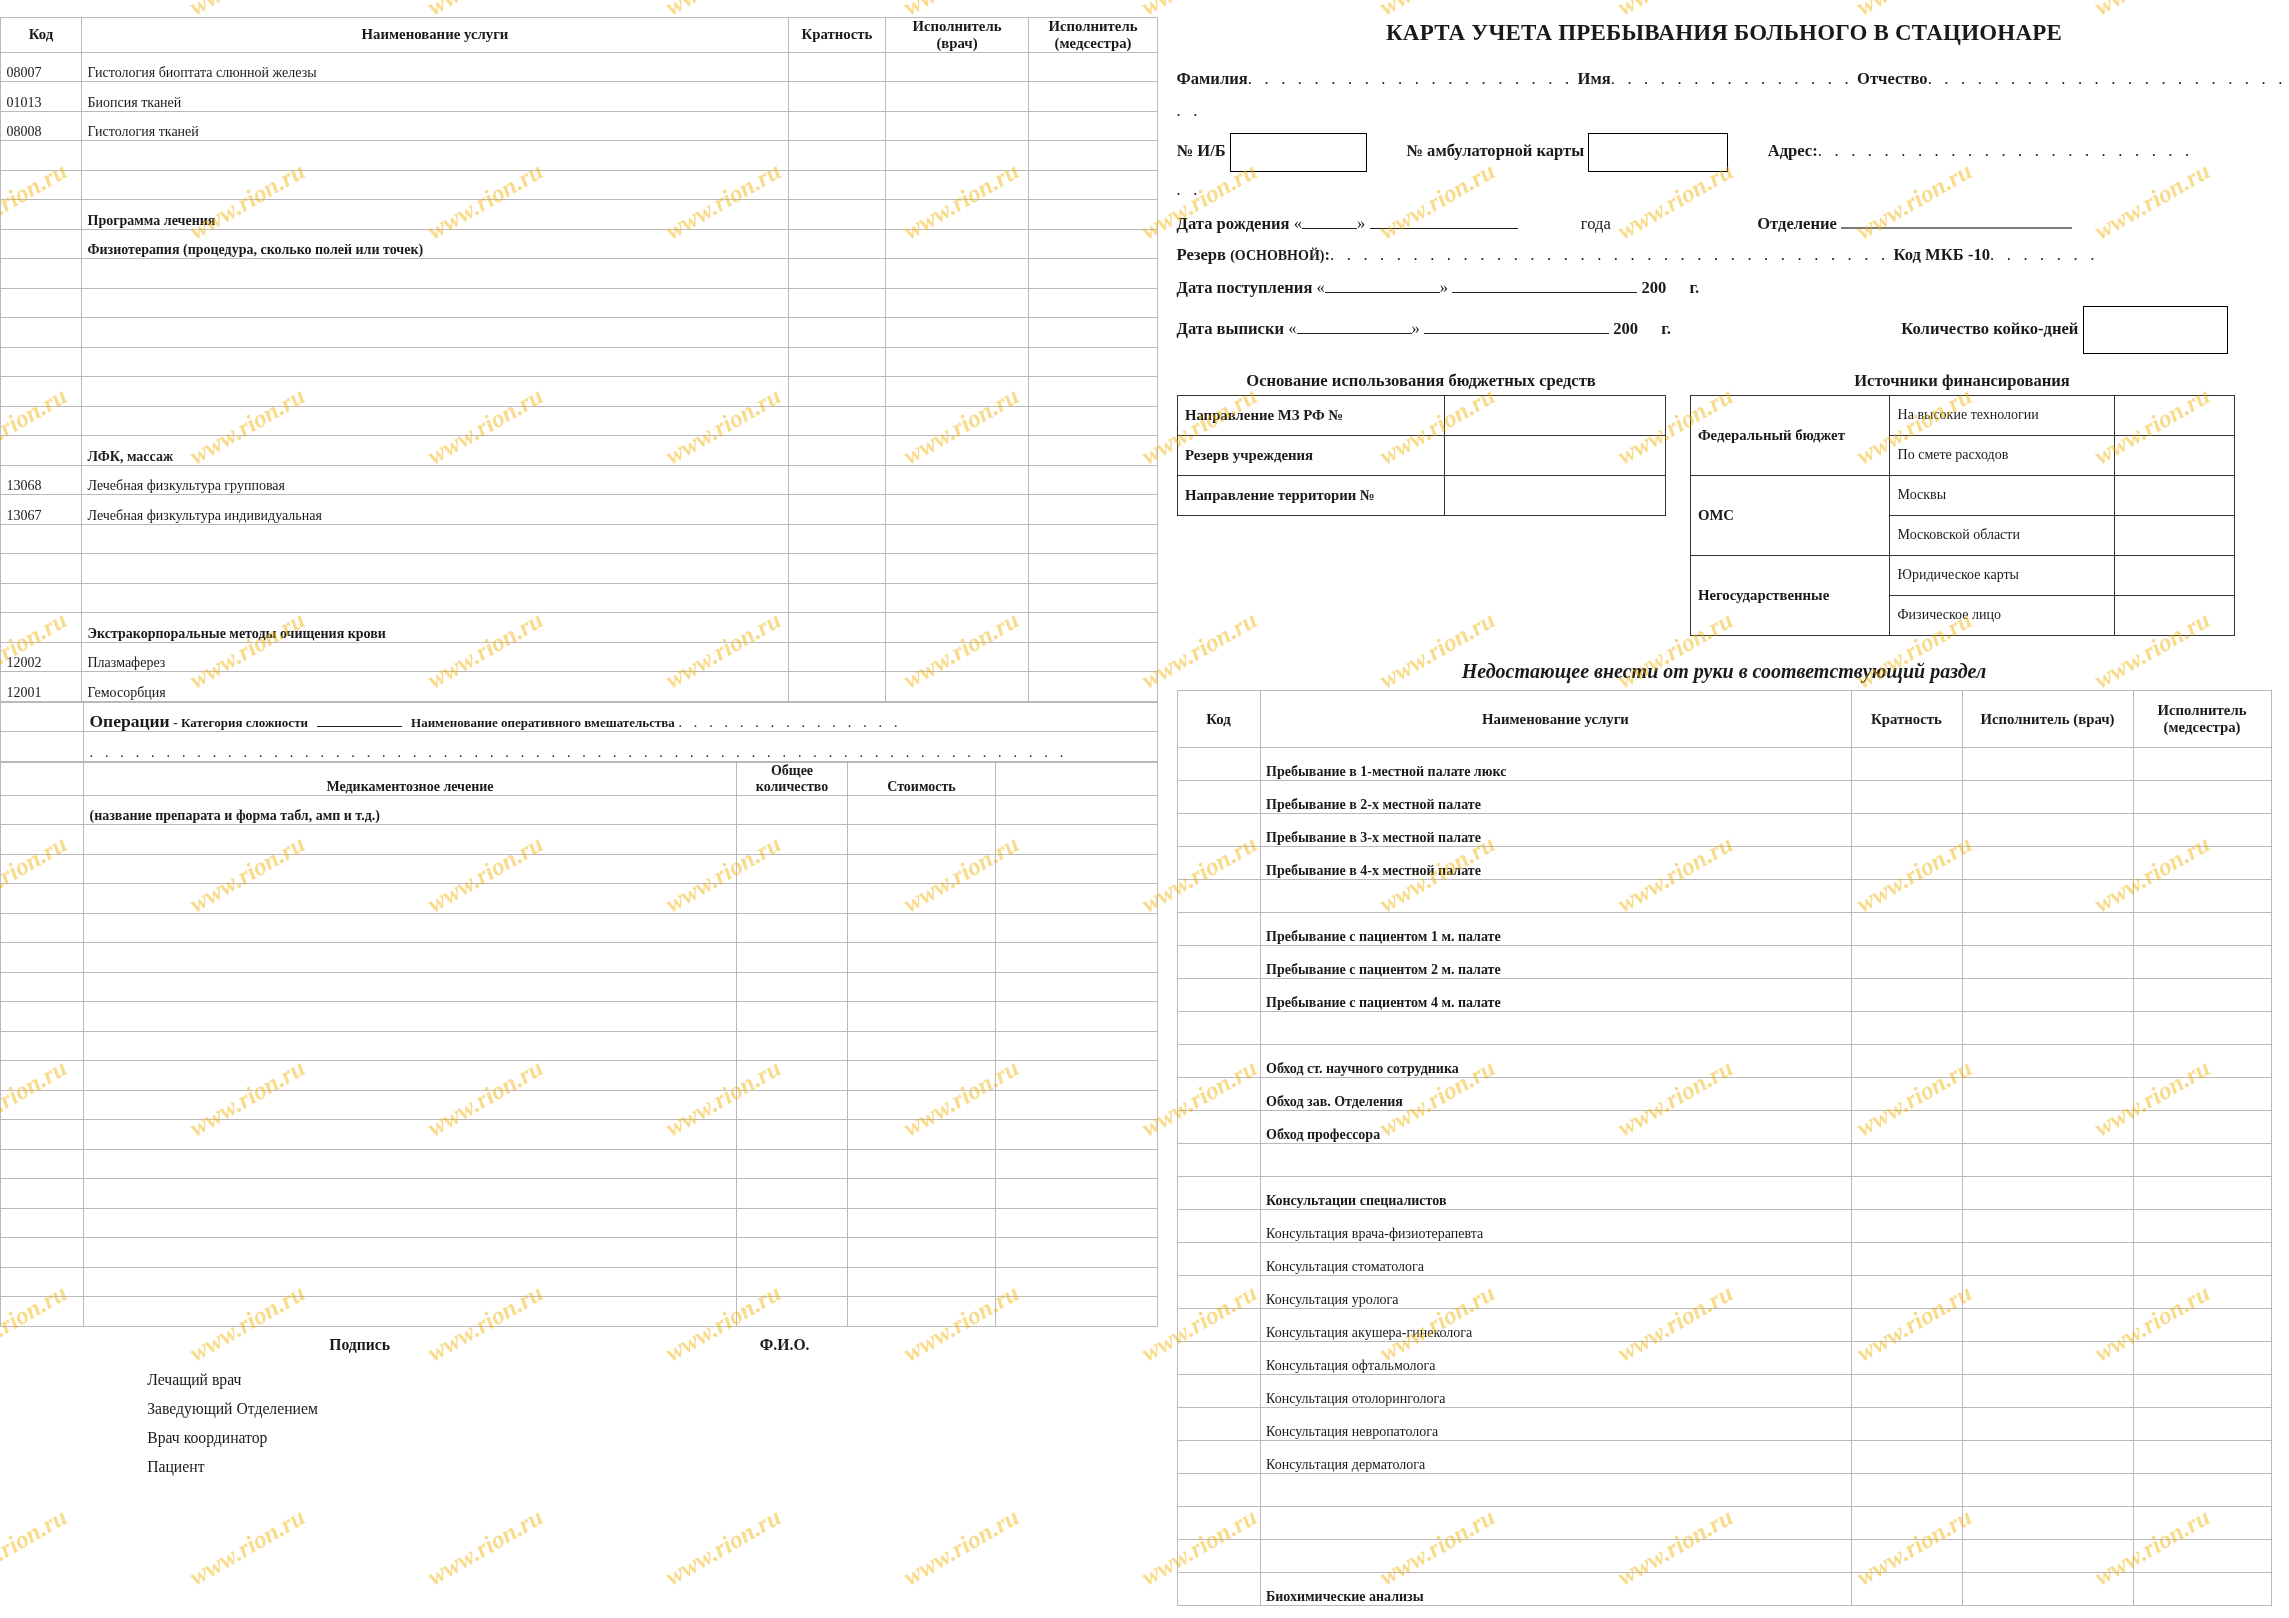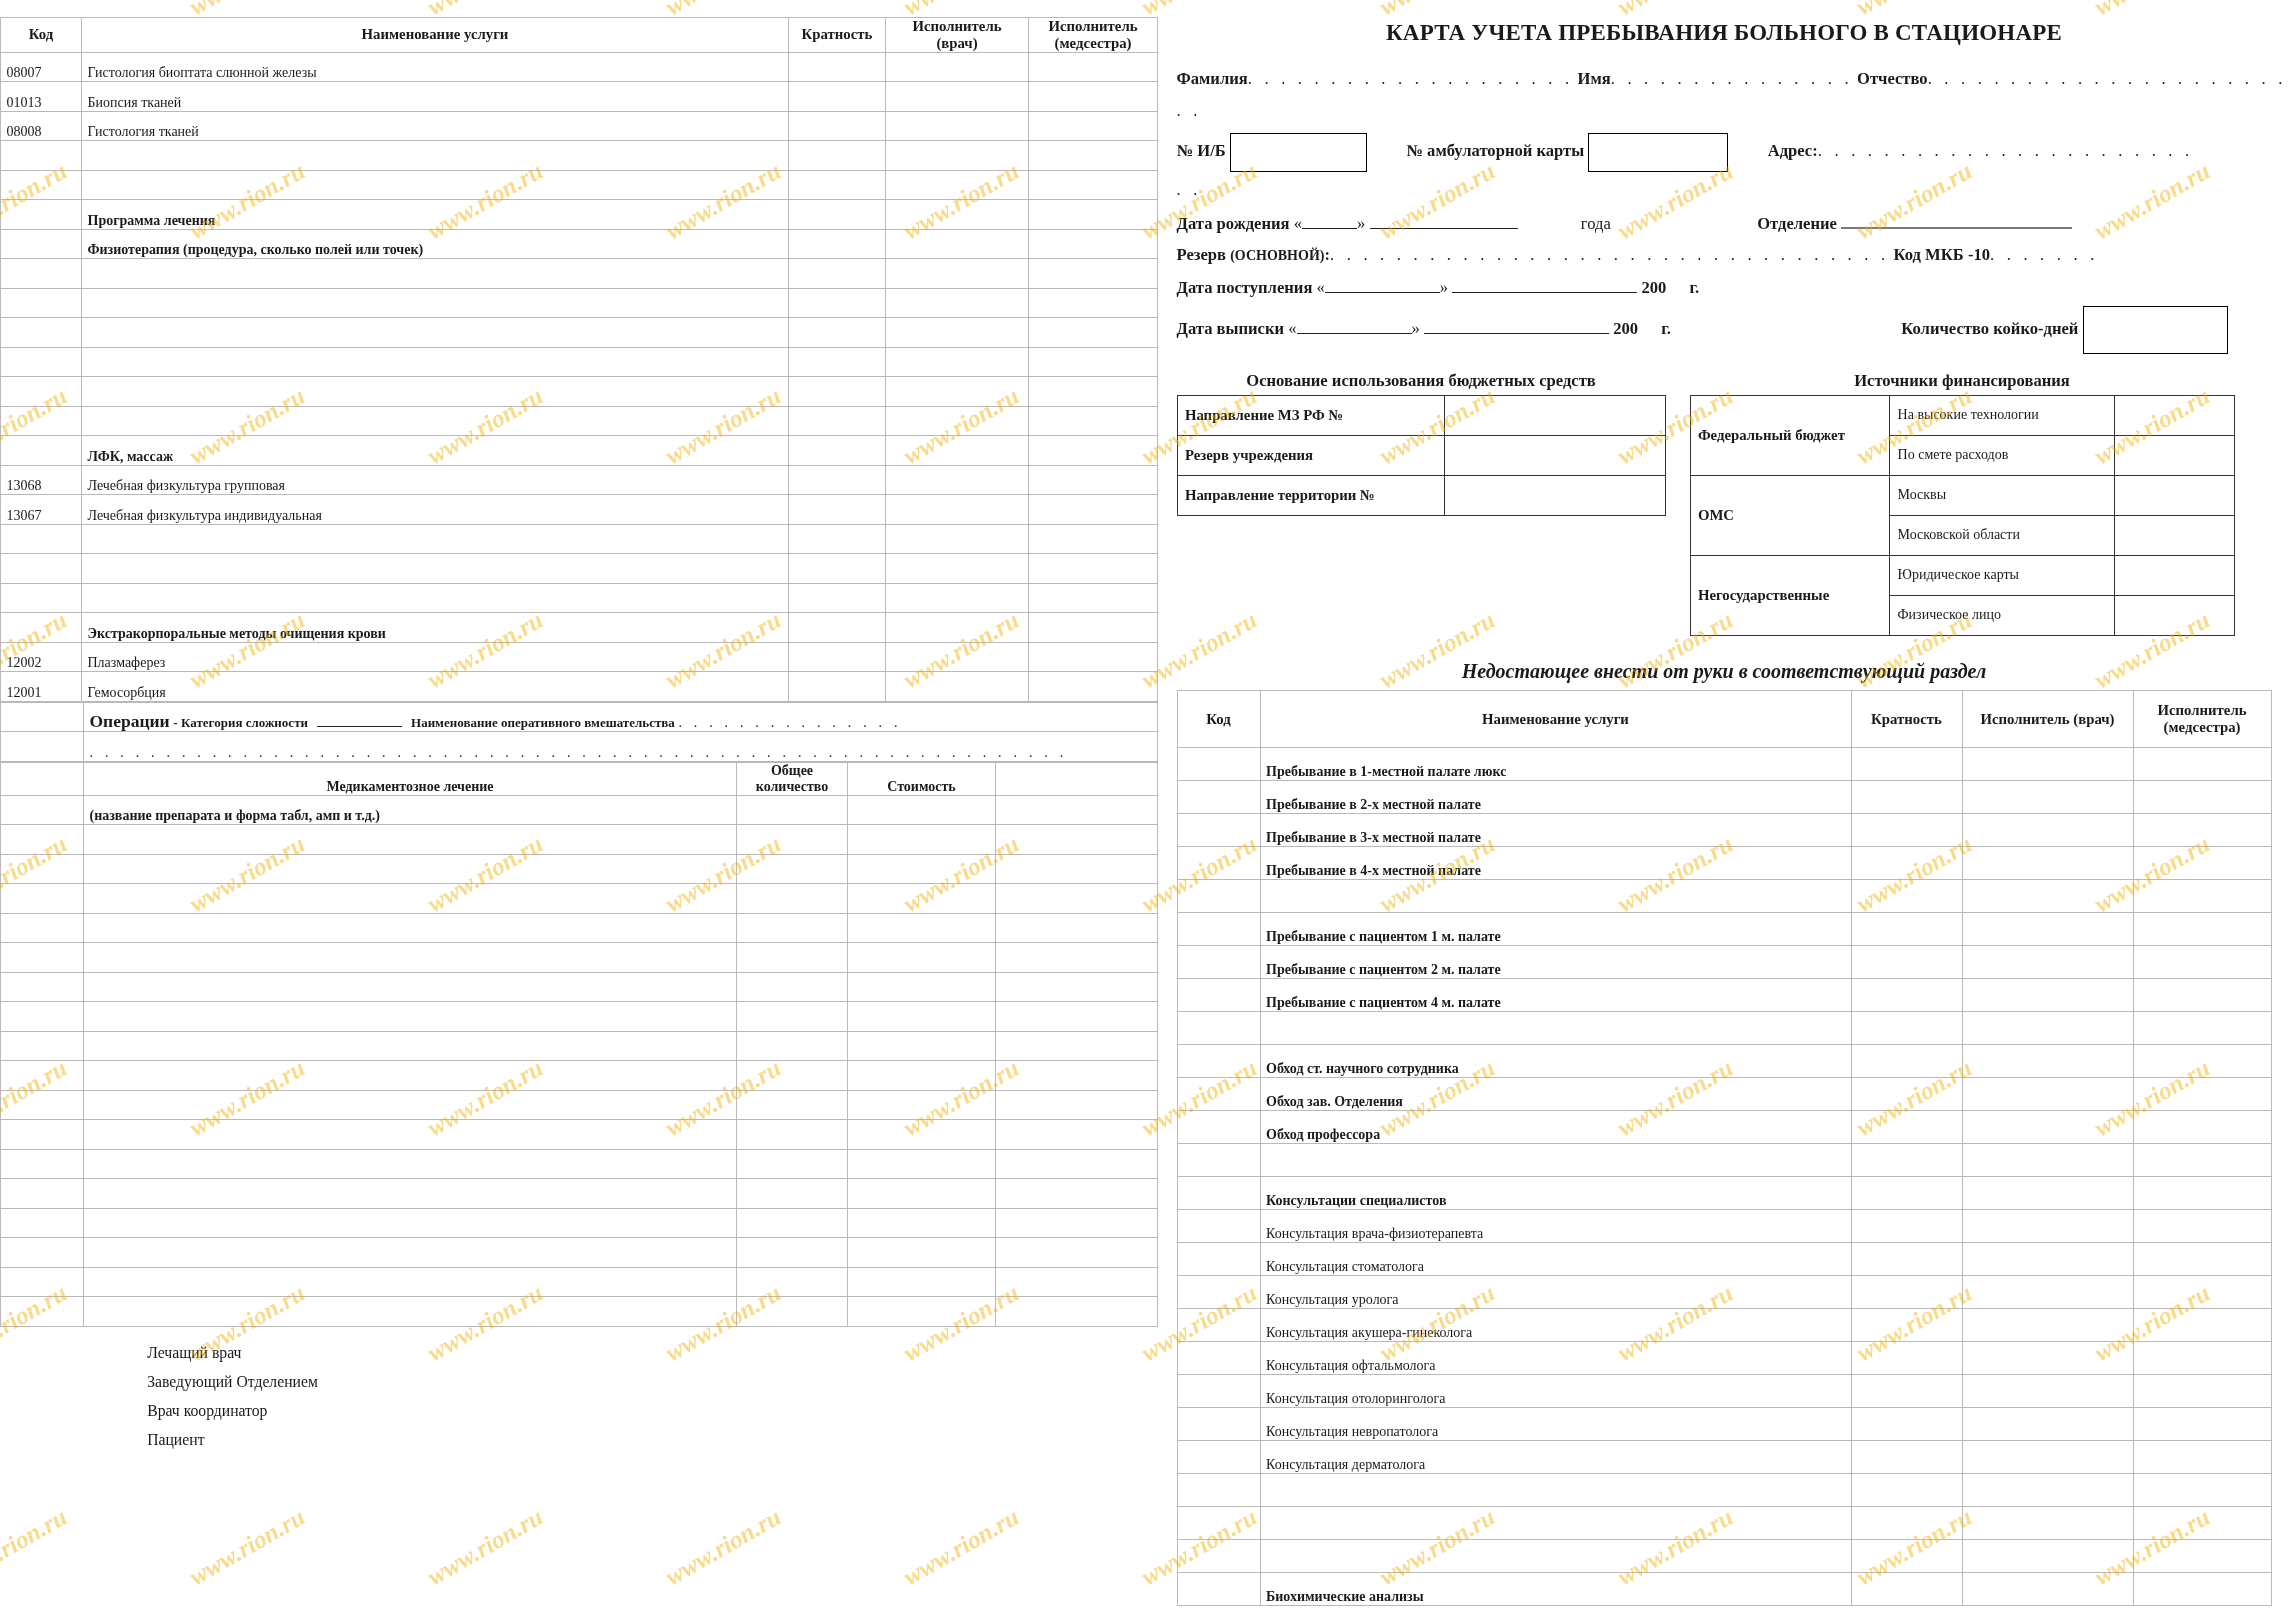--- a/index.html
+++ b/index.html
@@ -453,20 +453,24 @@
             <td class="c-code"></td>
             <td class="c-name"></td>
             <td class="c-qty"></td>
             <td class="c-price"></td>
             <td class="c-tail"></td>
           </tr>
         </tbody>
     </table>
 
     <div class="sig-wrap">
+      <div class="sig-head">
+        <span class="s1">Подпись</span>
+        <span class="s2">Ф.И.О.</span>
+      </div>
       <div class="sig-list" id="sig-list">
           <div>Лечащий врач</div>
           <div>Заведующий Отделением</div>
           <div>Врач координатор</div>
           <div>Пациент</div>
         </div>
     </div>
   </div>
 
   <div class="col-right">

